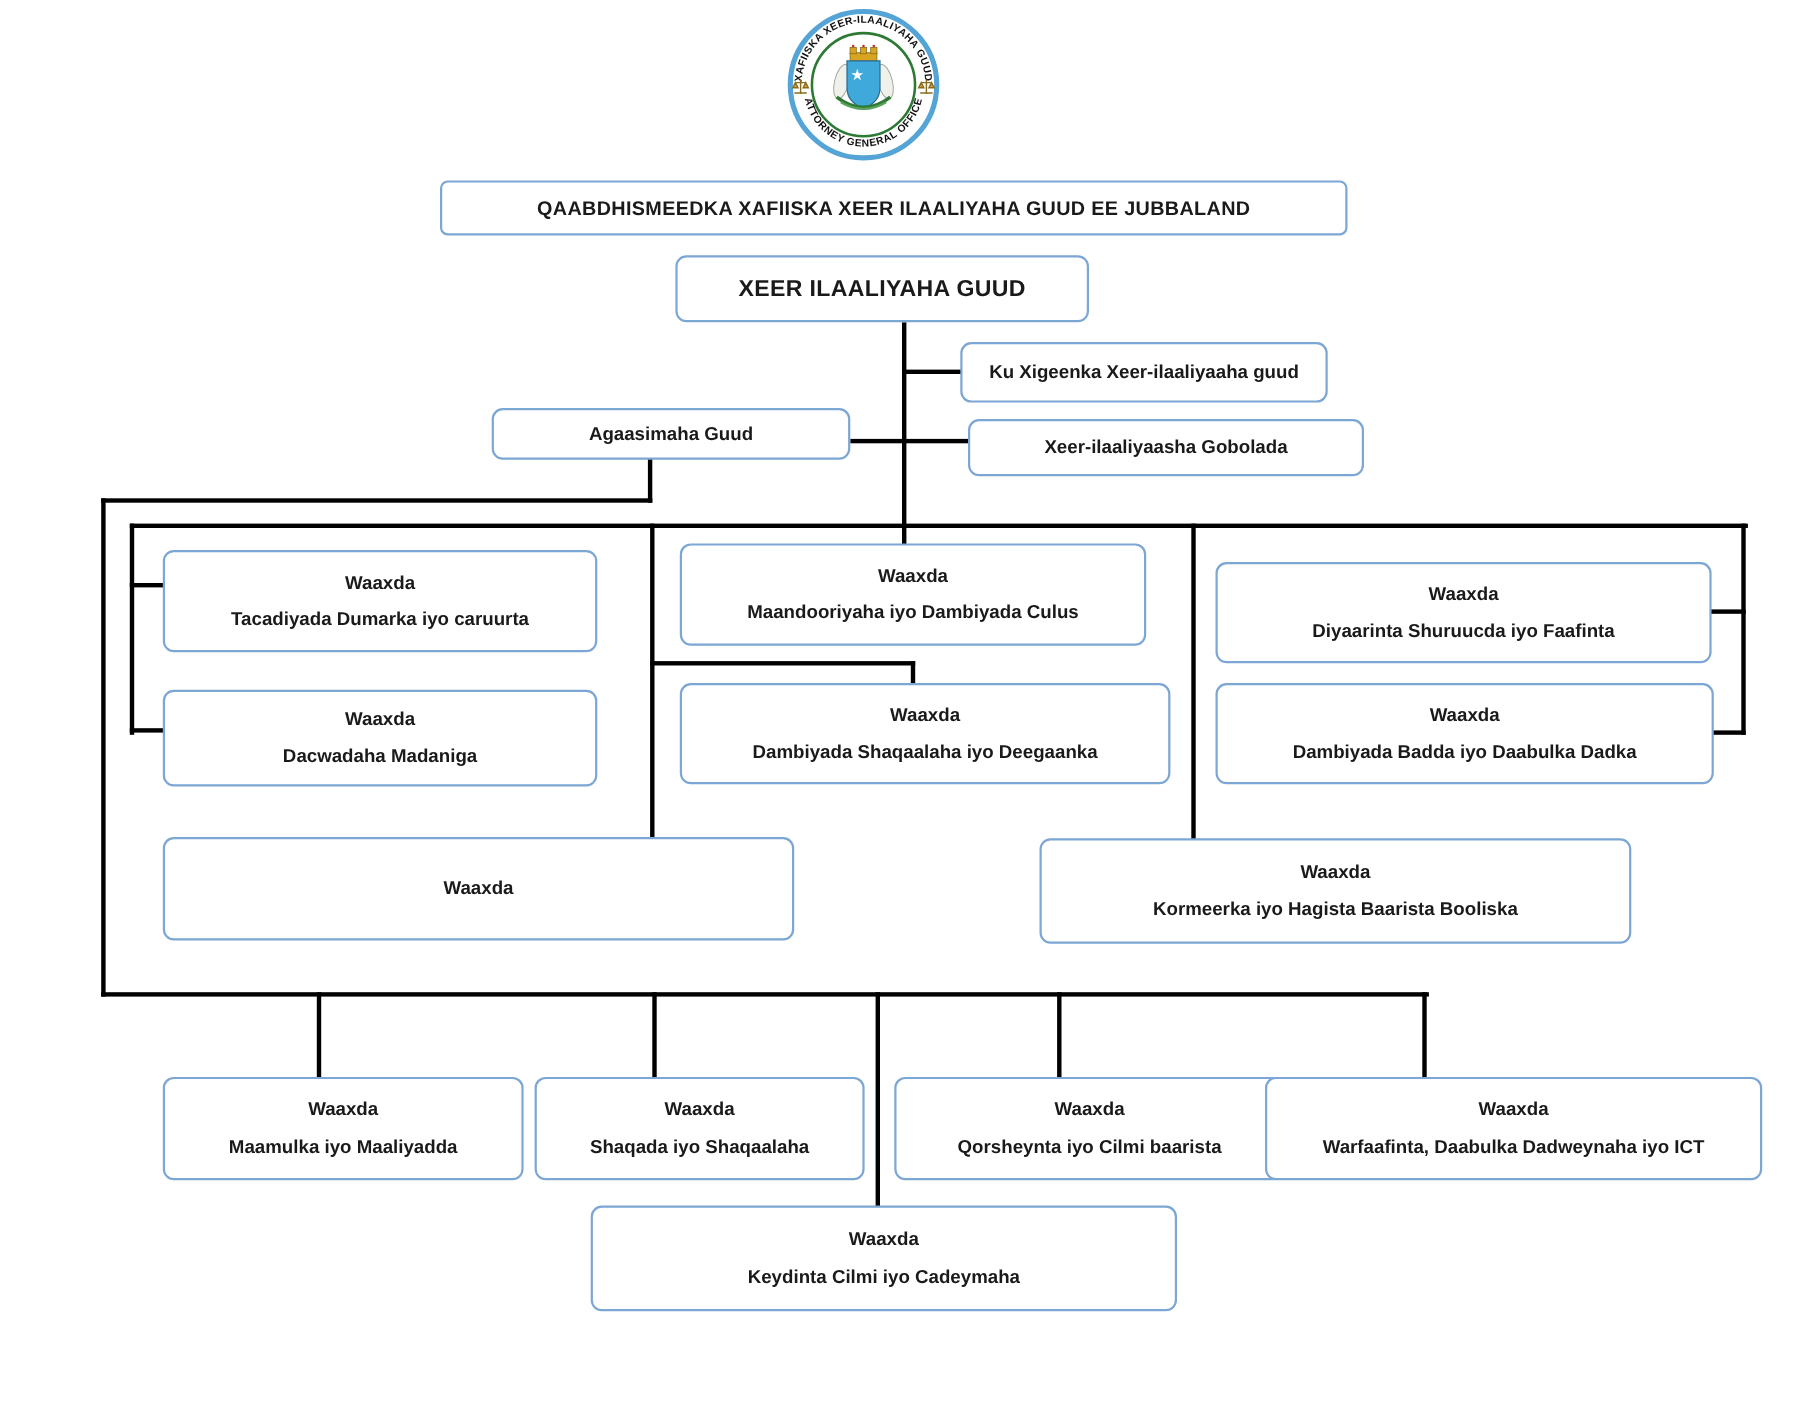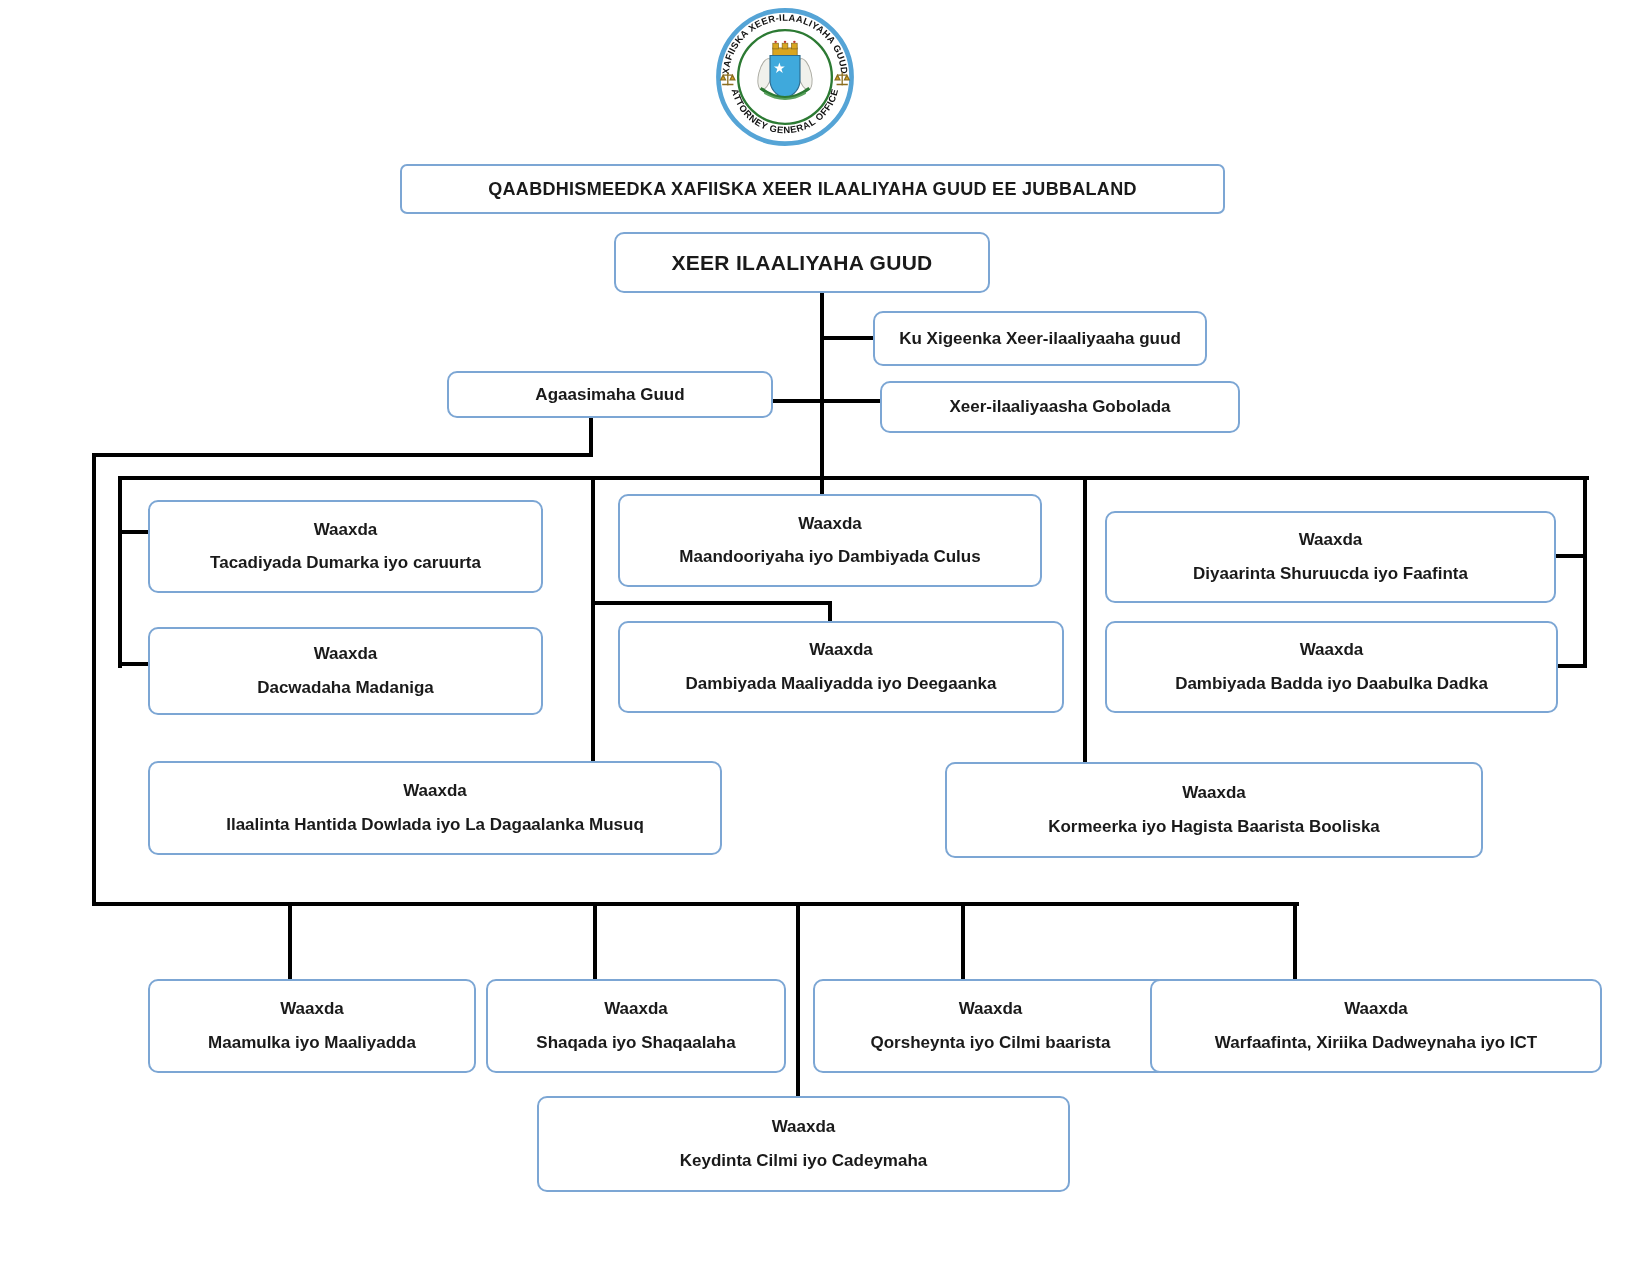--- a/index.html
+++ b/index.html
@@ -135,36 +135,35 @@
     <span class="l2">Dacwadaha Madaniga</span>
   </div>
 
   <div class="node" style="left:618px;top:494px;width:424px;height:93px">
     <span class="l1">Waaxda</span>
     <span class="l2">Maandooriyaha iyo Dambiyada Culus</span>
   </div>
 
   <div class="node" style="left:618px;top:621px;width:446px;height:92px">
     <span class="l1">Waaxda</span>
-    <span class="l2">Dambiyada Maaliyadda iyo Deegaanka</span>
+    <span class="l2">Dambiyada Shaqaalaha iyo Deegaanka</span>
   </div>
 
   <div class="node" style="left:1105px;top:511px;width:451px;height:92px">
     <span class="l1">Waaxda</span>
     <span class="l2">Diyaarinta Shuruucda iyo Faafinta</span>
   </div>
 
   <div class="node" style="left:1105px;top:621px;width:453px;height:92px">
     <span class="l1">Waaxda</span>
     <span class="l2">Dambiyada Badda iyo Daabulka Dadka</span>
   </div>
 
   <div class="node" style="left:148px;top:761px;width:574px;height:94px">
     <span class="l1">Waaxda</span>
-    <span class="l2">Ilaalinta Hantida Dowlada iyo La Dagaalanka Musuq</span>
   </div>
 
   <div class="node" style="left:945px;top:762px;width:538px;height:96px">
     <span class="l1">Waaxda</span>
     <span class="l2">Kormeerka iyo Hagista Baarista Booliska</span>
   </div>
 
   <div class="node" style="left:148px;top:979px;width:328px;height:94px">
     <span class="l1">Waaxda</span>
     <span class="l2">Maamulka iyo Maaliyadda</span>
@@ -175,21 +174,21 @@
     <span class="l2">Shaqada iyo Shaqaalaha</span>
   </div>
 
   <div class="node" style="left:813px;top:979px;width:355px;height:94px">
     <span class="l1">Waaxda</span>
     <span class="l2">Qorsheynta iyo Cilmi baarista</span>
   </div>
 
   <div class="node" style="left:1150px;top:979px;width:452px;height:94px">
     <span class="l1">Waaxda</span>
-    <span class="l2">Warfaafinta, Xiriika Dadweynaha iyo ICT</span>
+    <span class="l2">Warfaafinta, Daabulka Dadweynaha iyo ICT</span>
   </div>
 
   <div class="node" style="left:537px;top:1096px;width:533px;height:96px">
     <span class="l1">Waaxda</span>
     <span class="l2">Keydinta Cilmi iyo Cadeymaha</span>
   </div>
 
 </div>
 
 </body></html>

